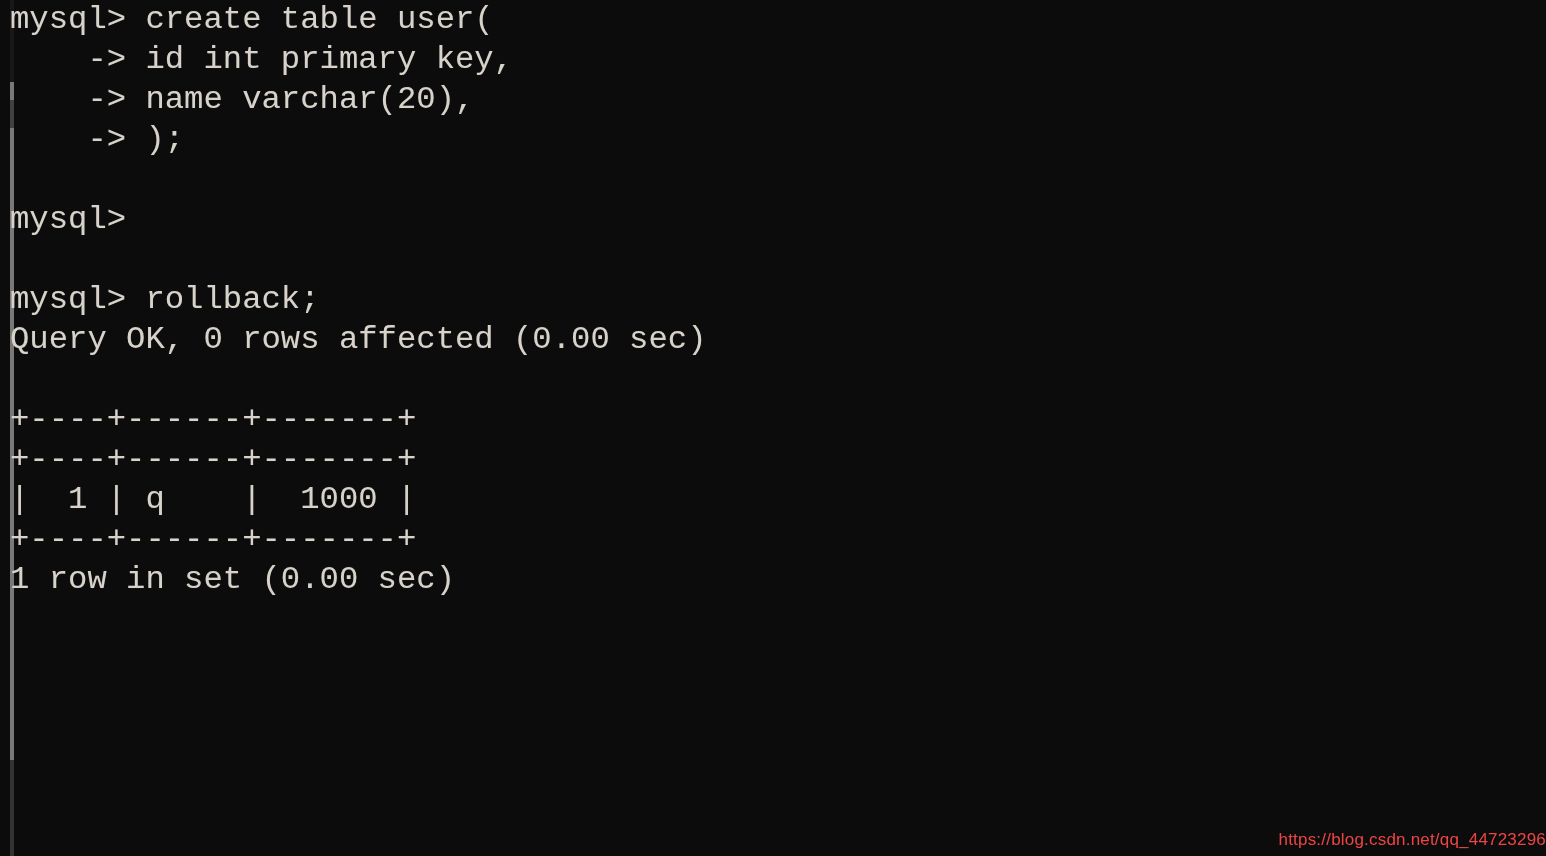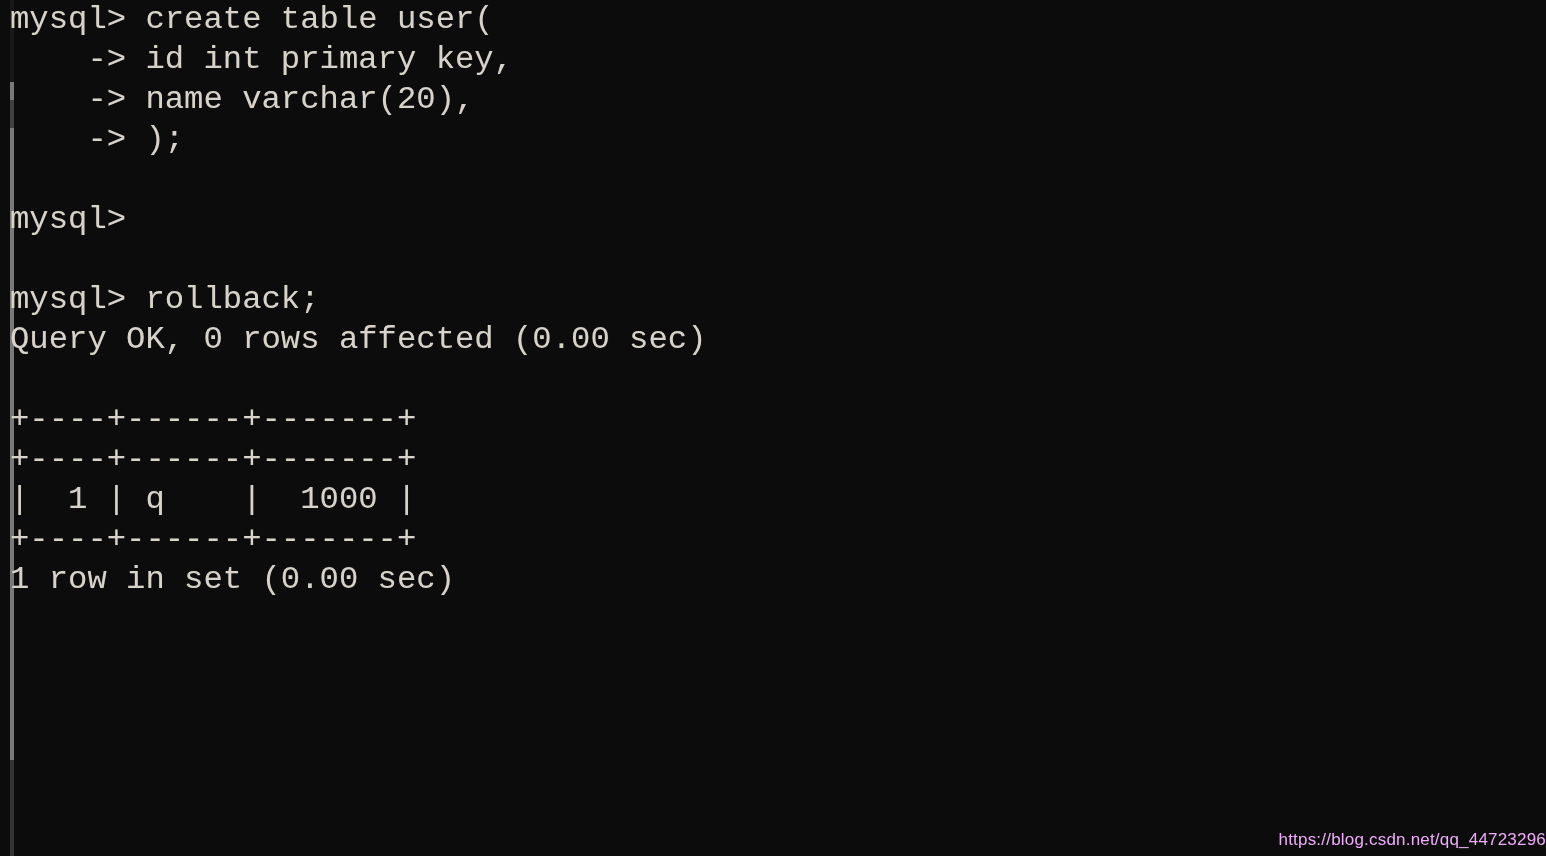--- a/index.html
+++ b/index.html
@@ -60,21 +60,21 @@
   .line-inner {
     display: inline-block;
     transform: scaleX(1.04);
     transform-origin: left center;
   }
   #watermark {
     position: absolute;
     right: 10px;
     bottom: 6px;
     font-size: 17px;
-    color: #f0abfc;
+    color: #ef4444;
     font-family: "Liberation Sans", "DejaVu Sans", sans-serif;
     letter-spacing: 0.2px;
     white-space: pre;
   }
 </style>
 </head>
 <body>
 
 <div id="terminal">
 

